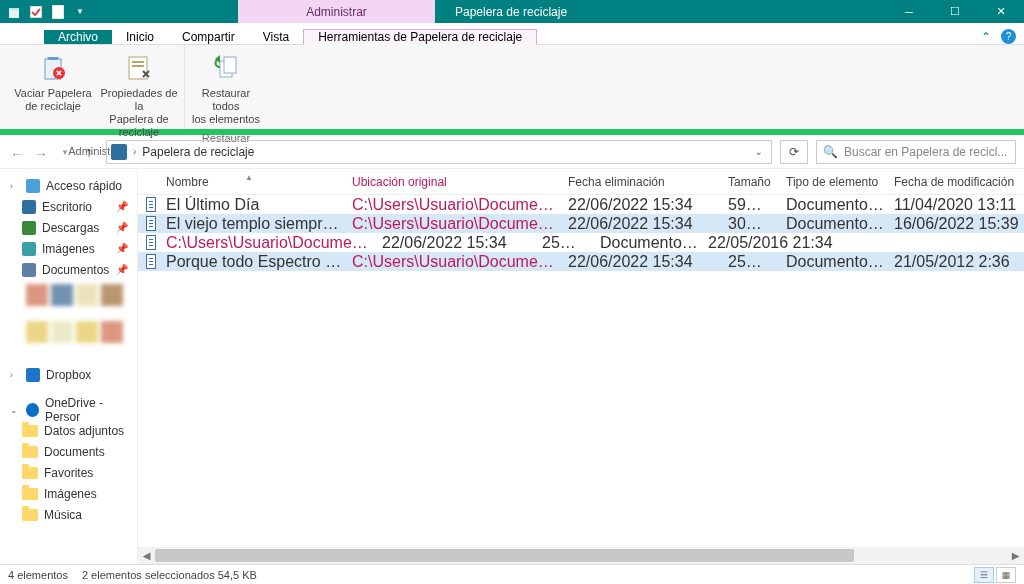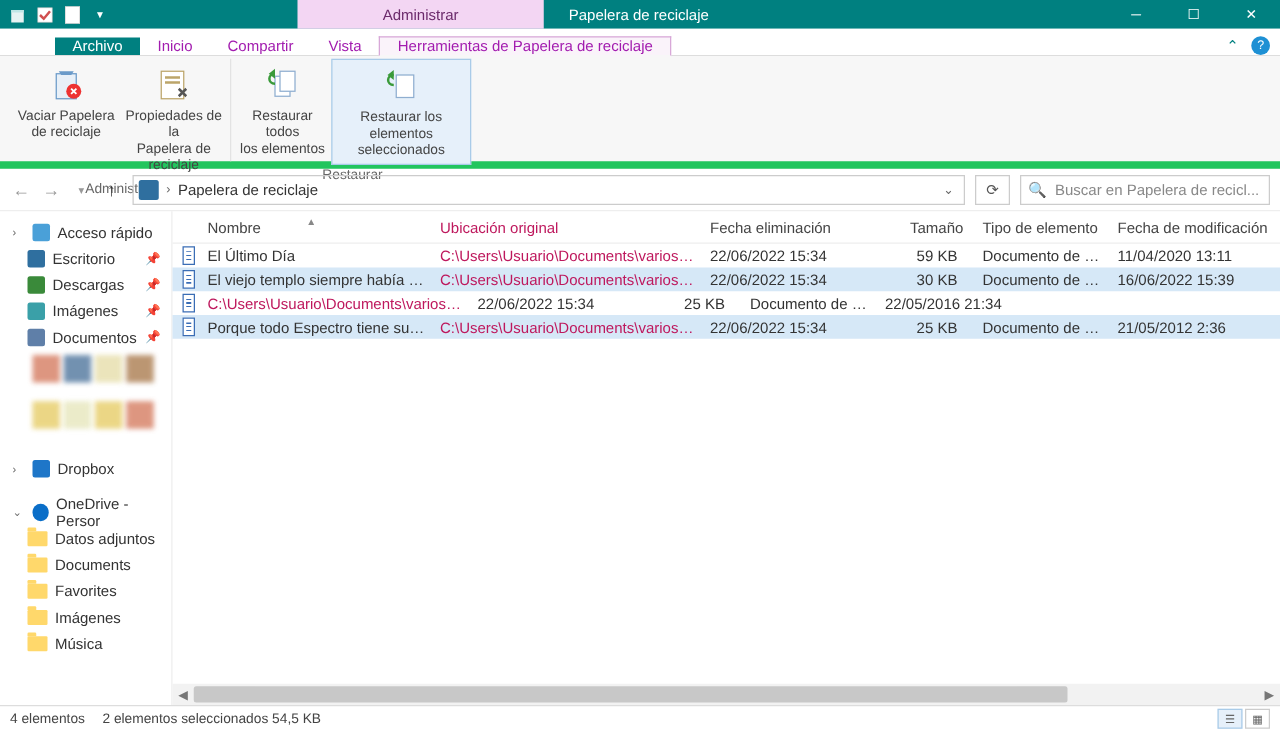--- a/index.html
+++ b/index.html
@@ -9,21 +9,21 @@
 .titlebar { height: 23px; background: #008080; display: flex; align-items: stretch; color: #fff; font-size: 12px; }
 .titlebar .qat { display: flex; align-items: center; padding-left: 6px; gap: 6px; }
 .titlebar .qat .tb-icon { width: 16px; height: 16px; display: flex; align-items: center; justify-content: center; }
 .titlebar .context-tab { background: #f3d6f3; color: #6b2a6b; margin-left: 150px; width: 197px; display: flex; align-items: center; justify-content: center; font-size: 12px; }
 .titlebar .title-text { flex: 1; display: flex; align-items: center; justify-content: flex-start; padding-left: 20px; color: #fff; }
 .titlebar .win-controls { display: flex; }
 .titlebar .win-controls div { width: 46px; display: flex; align-items: center; justify-content: center; font-size: 11px; }
 
 
 .menutabs { height: 22px; background: #fff; border-bottom: 1px solid #ddd; display: flex; align-items: flex-end; padding-left: 44px; }
-.menutabs .tab { padding: 0 14px; display: flex; align-items: center; font-size: 12px; color: #a21caf; cursor: default; }
+.menutabs .tab { padding: 0 14px; display: flex; align-items: center; font-size: 12px; color: #000000; cursor: default; }
 .menutabs .tab.file { background: #008080; color: #fff; }
 .menutabs .tab.active { border: 1px solid #d8a8d8; border-bottom: 1px solid #f7f7f7; background: #faf3fa; margin-bottom: -1px; }
 .menutabs .spacer { flex: 1; }
 .menutabs .right-icons { display: flex; align-items: center; padding-right: 8px; gap: 10px; color: #555; }
 
 
 .ribbon { height: 90px; background: #f7f7f7; border-bottom: 6px solid #22c55e; display: flex; padding: 2px 8px 0 8px; }
 .ribbon-group { display: flex; flex-direction: column; align-items: center; border-right: 1px solid #e3e3e3; padding: 0 2px; }
 .ribbon-group:last-child { border-right: none; }
 .ribbon-buttons { display: flex; flex: 1; }
@@ -57,21 +57,21 @@
 .folder-icon { width: 16px; height: 12px; background: #ffd86b; border-radius: 1px; position: relative; }
 .folder-icon::before { content: ""; position: absolute; top: -3px; left: 0; width: 7px; height: 3px; background: #ffd86b; border-radius: 1px 1px 0 0; }
 .misc-icon { width: 14px; height: 14px; border-radius: 2px; }
 
 
 .filelist { flex: 1; position: relative; }
 .fl-header { height: 26px; border-bottom: 1px solid #eee; display: flex; align-items: center; font-size: 12px; color: #444; }
 .fl-header .col { padding-left: 10px; position: relative; }
 .sort-ind { position: absolute; left: 50%; top: -2px; transform: translateX(-50%); color: #888; font-size: 8px; }
 .fl-rows { }
-.fl-row { height: 19px; display: flex; align-items: center; font-size: 12px; color: #333; }
+.fl-row { height: 19px; display: flex; align-items: center; font-size: 16px; color: #333; }
 .fl-row.selected { background: #d6e8f7; }
 .fl-row .col { padding-left: 10px; overflow: hidden; white-space: nowrap; text-overflow: ellipsis; }
 .col-icon { width: 18px; display: flex; align-items: center; justify-content: center; padding-left: 8px; }
 .doc-icon { width: 13px; height: 15px; border: 1px solid #3a6db5; background: #fff; position: relative; }
 .doc-icon::after { content: ""; position: absolute; left: 2px; right: 2px; top: 3px; height: 7px; background: repeating-linear-gradient(#3a6db5, #3a6db5 1px, transparent 1px, transparent 3px); }
 .col.name { width: 186px; }
 .col.loc { width: 216px; color: #be185d; }
 .col.del { width: 160px; }
 .col.size { width: 58px; text-align: right; padding-right: 10px; }
 .col.type { width: 108px; }
@@ -171,31 +171,20 @@
           <svg width="32" height="32" viewBox="0 0 32 32">
               <rect x="10" y="10" width="12" height="16" fill="#fff" stroke="#8faed0"></rect>
               <rect x="14" y="6" width="12" height="16" fill="#fff" stroke="#8faed0"></rect>
               <path d="M10 8 C 4 8 4 16 10 16" stroke="#3a9a3a" fill="none" stroke-width="2"></path>
               <path d="M10 4 l0 8 l-5 -4 z" fill="#3a9a3a"></path>
             </svg>
         </span>
         <span style="white-space:pre-line;">Restaurar todos
 los elementos</span>
       </div>
-      <div class="ribbon-btn selected" style="width:112px;">
-        <span class="ri">
-          <svg width="32" height="32" viewBox="0 0 32 32">
-              <rect x="12" y="8" width="14" height="18" fill="#fff" stroke="#8faed0"></rect>
-              <path d="M10 8 C 4 8 4 16 10 16" stroke="#3a9a3a" fill="none" stroke-width="2"></path>
-              <path d="M10 4 l0 8 l-5 -4 z" fill="#3a9a3a"></path>
-            </svg>
-        </span>
-        <span style="white-space:pre-line;">Restaurar los elementos
-seleccionados</span>
-      </div>
     </div>
     <div class="ribbon-group-label">Restaurar</div>
   </div>
 </div>
 
 <div class="addrbar">
   <div class="nav-arrows">
     <span>←</span>
     <span>→</span>
     <span style="font-size:9px;">▾</span>

